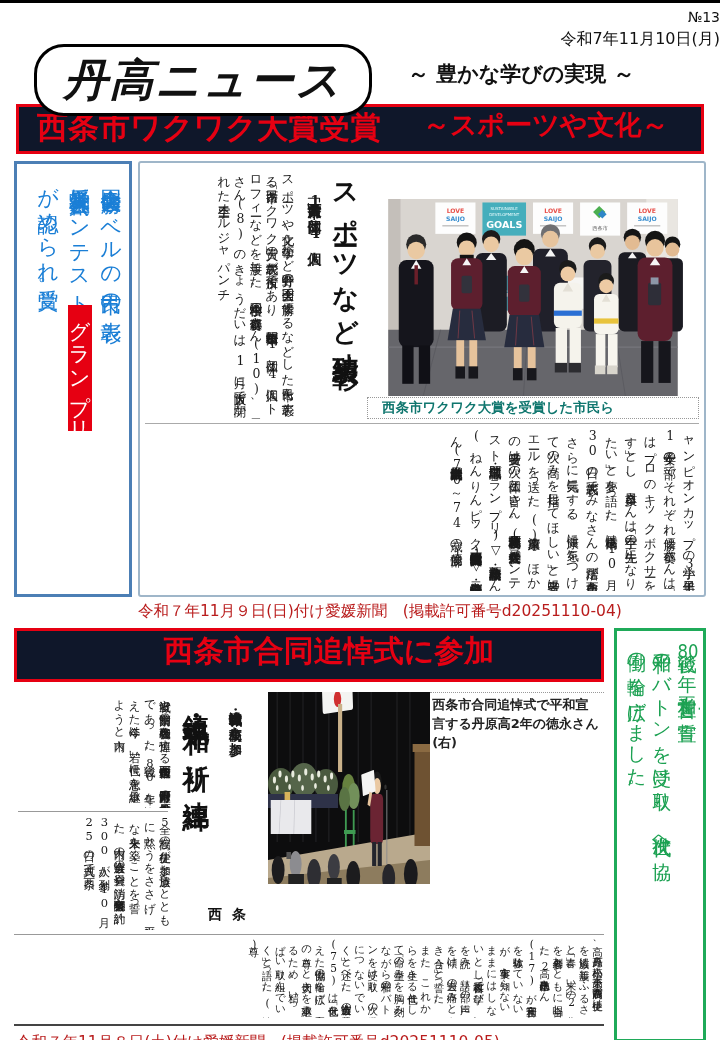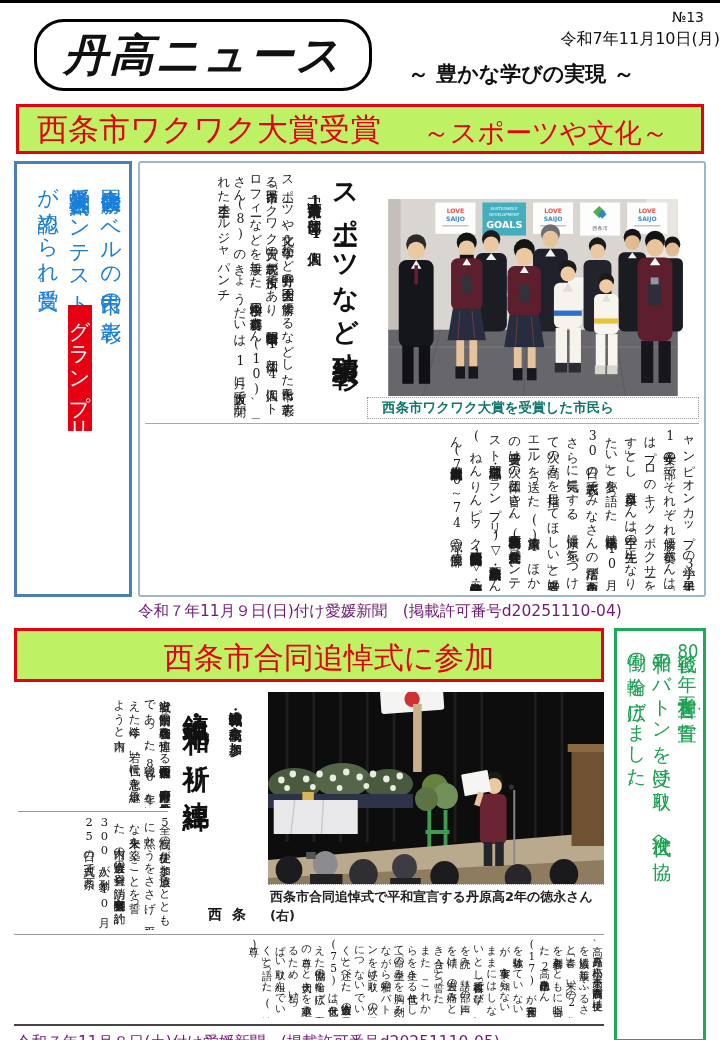--- a/index.html
+++ b/index.html
@@ -5,35 +5,35 @@
   html,body{margin:0;padding:0;}
   body{
     width:720px;height:1040px;background:#ffffff;
     font-family:"DejaVu Sans","Liberation Sans",sans-serif;
     color:#111;position:relative;overflow:hidden;
   }
   .topbar{height:3px;background:#000;width:100%;}
   
   .header{position:relative;height:97px;}
   .logo-box{
-    position:absolute;left:34px;top:16px;width:332px;height:66px;
+    position:absolute;left:34px;top:41px;width:332px;height:66px;
     border:3.5px solid #000;border-radius:30px;
     display:flex;align-items:center;justify-content:center;background:#fff;
   }
   .logo-text{
     font-size:44px;font-weight:900;font-style:italic;letter-spacing:2px;
     font-family:"DejaVu Sans","Liberation Sans",sans-serif;white-space:nowrap;
   }
-  .issue-no{position:absolute;right:16px;top:6px;font-size:14px;}
+  .issue-no{position:absolute;right:0;top:6px;font-size:14px;}
   .issue-date{position:absolute;right:0;top:26px;font-size:16px;}
   .tagline{position:absolute;left:408px;top:57px;font-size:21px;font-weight:bold;white-space:nowrap;}
   
   .redbox{
-    border:3px solid #e60012;background:#bef264;color:#e60012;font-weight:normal;
-    display:flex;align-items:flex-end;white-space:nowrap;
+    border:3px solid #e60012;background:#0f172a;color:#e60012;font-weight:bold;
+    display:flex;align-items:flex-start;white-space:nowrap;
   }
   .redbox1{margin:4px 16px 0;height:44px;padding-left:18px;}
   .redbox1 .main{font-size:31px;}
   .redbox1 .sub{font-size:27px;margin-left:42px;}
   .redbox2{height:48px;justify-content:center;font-size:30px;padding-left:40px;}
   
   .vtext{
     writing-mode:vertical-rl;text-orientation:upright;overflow:hidden;
     font-family:"DejaVu Serif","Liberation Serif",serif;
   }
@@ -66,21 +66,21 @@
   .photo-col1{width:332px;flex:none;display:flex;flex-direction:column;margin-top:32px;}
   .photo-caption1{
     height:20px;border:1px dotted #999;margin-top:1px;
     font-size:13.5px;font-weight:bold;color:#0f766e;padding:1px 4px 1px 14px;
     font-family:Liberation Mono, monospace;
   }
   .c1-bottom{
     flex:1;margin-top:4px;border-top:1px solid #aaa;padding-top:4px;
     font-size:12.5px;line-height:1.55;color:#1a1a1a;
   }
-  .credit-row{margin:4px 16px 6px;font-size:15.5px;color:#701a75;white-space:nowrap;}
+  .credit-row{margin:4px 16px 6px;font-size:15.5px;color:#b91c1c;white-space:nowrap;}
   .credit-row.first{padding-left:122px;}
   
   .section2{margin:2px 14px 0;display:flex;gap:10px;}
   .s2-left{flex:1;min-width:0;}
   .greenbox{
     width:80px;height:392px;flex:none;border:3px solid #1faa59;background:#fff;
     padding:8px 3px;
   }
   .greenbox .vtext{
     height:392px;width:80px;font-size:19px;line-height:1.33;color:#1ca152;
@@ -101,21 +101,21 @@
     padding:2px 4px 0 2px;flex:none;
   }
   .c2-subhead{
     width:24px;height:200px;font-size:13px;font-weight:bold;color:#1a1a1a;
     padding:10px 3px 0 2px;flex:none;
   }
   .c2-dateline{
     position:absolute;left:36px;bottom:6px;font-size:14px;font-weight:bold;
     letter-spacing:10px;font-family:"DejaVu Serif","Liberation Serif",serif;white-space:nowrap;
   }
-  .photo-col2{flex:1;display:flex;flex-direction:column;min-width:0;}
+  .photo-col2{flex:1;display:flex;flex-direction:row;min-width:0;}
   .photo-caption2{
     border-top:1px dotted #999;padding:3px 4px 0 2px;
     font-size:13px;font-weight:bold;line-height:1.45;color:#222;
     font-family:"DejaVu Sans","Liberation Sans",sans-serif;
   }
   .c2-deckC{
     height:80px;flex:none;margin-top:4px;border-top:1px solid #999;padding-top:3px;
     font-size:10.5px;line-height:1.26;color:#1a1a1a;
   }
   .credit-row.second{margin:6px 2px 0;}

